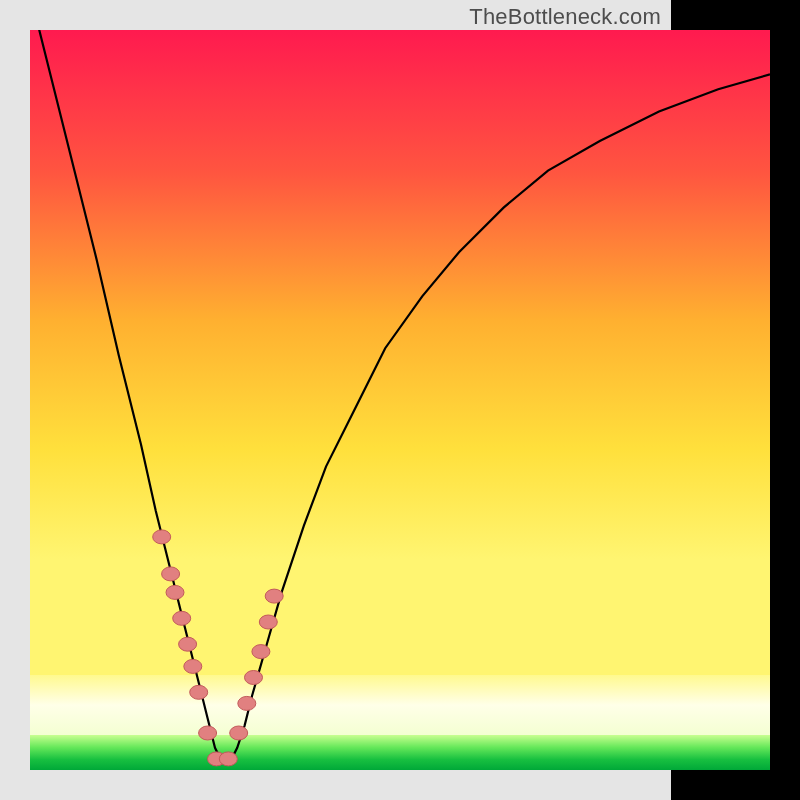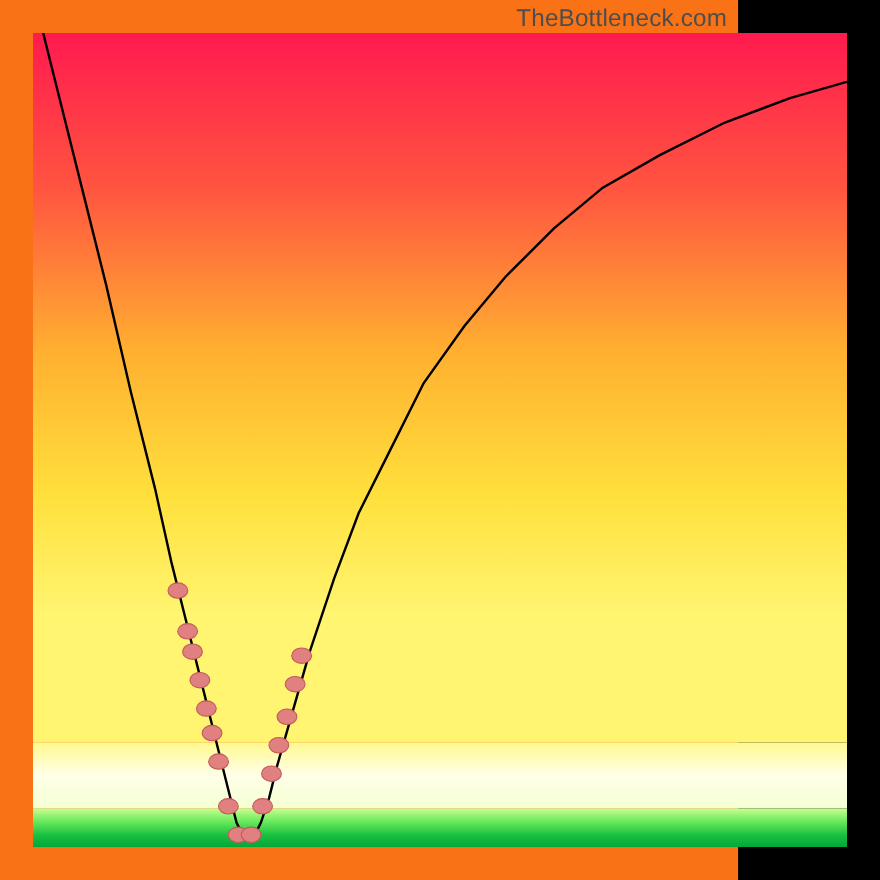--- a/index.html
+++ b/index.html
@@ -8,21 +8,21 @@
     width: 800px;
     height: 800px;
     overflow: hidden;
     background: #000;
     font-family: Arial, Helvetica, sans-serif;
   }
   .frame {
     position: relative;
     width: 671px;
     height: 800px;
-    background: #f97316;
+    background: #e5e5e5;
   }
   .plot-area {
     position: absolute;
     left: 30px;
     top: 30px;
     width: 740px;
     height: 740px;
     overflow: hidden;
   }
   .gradient-bg {

